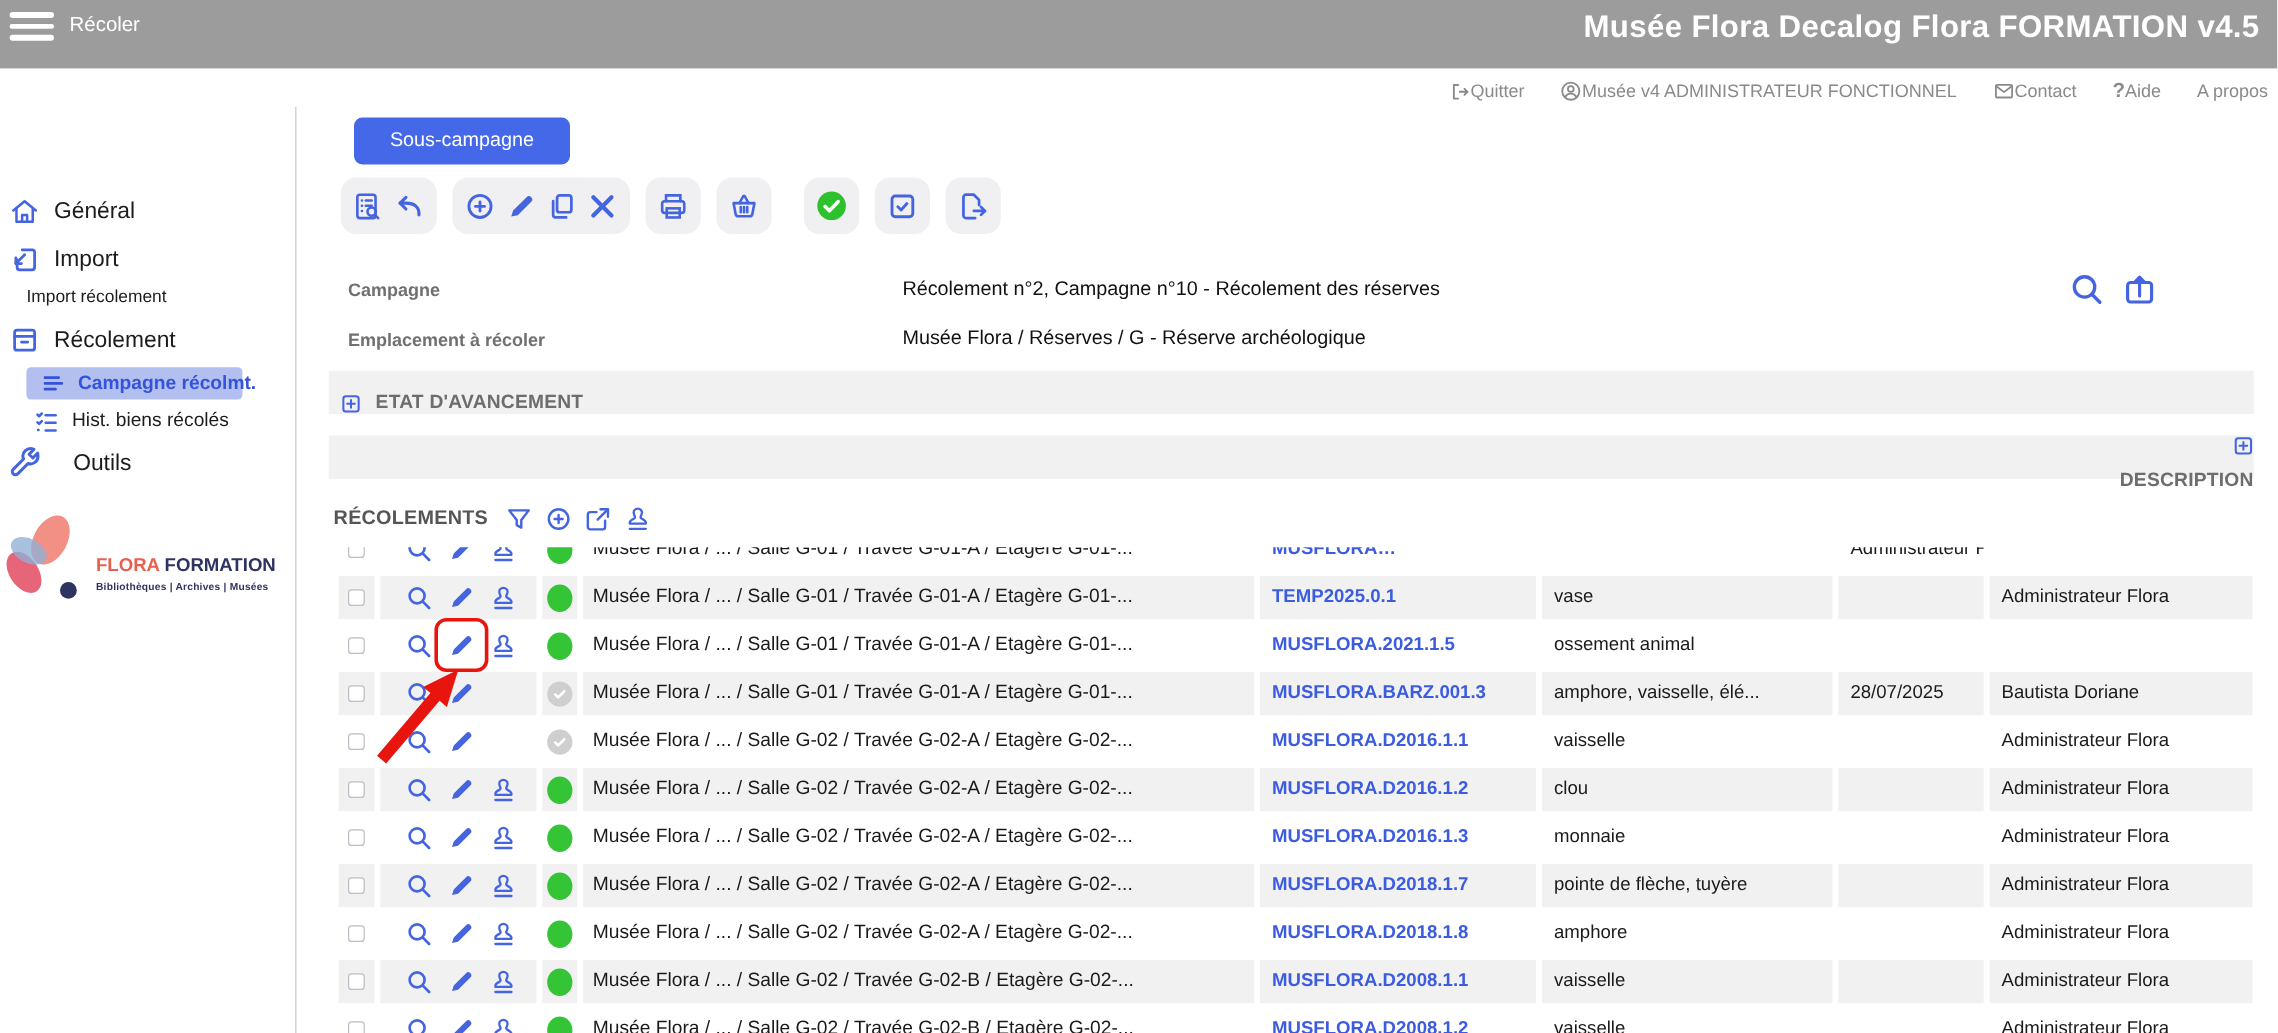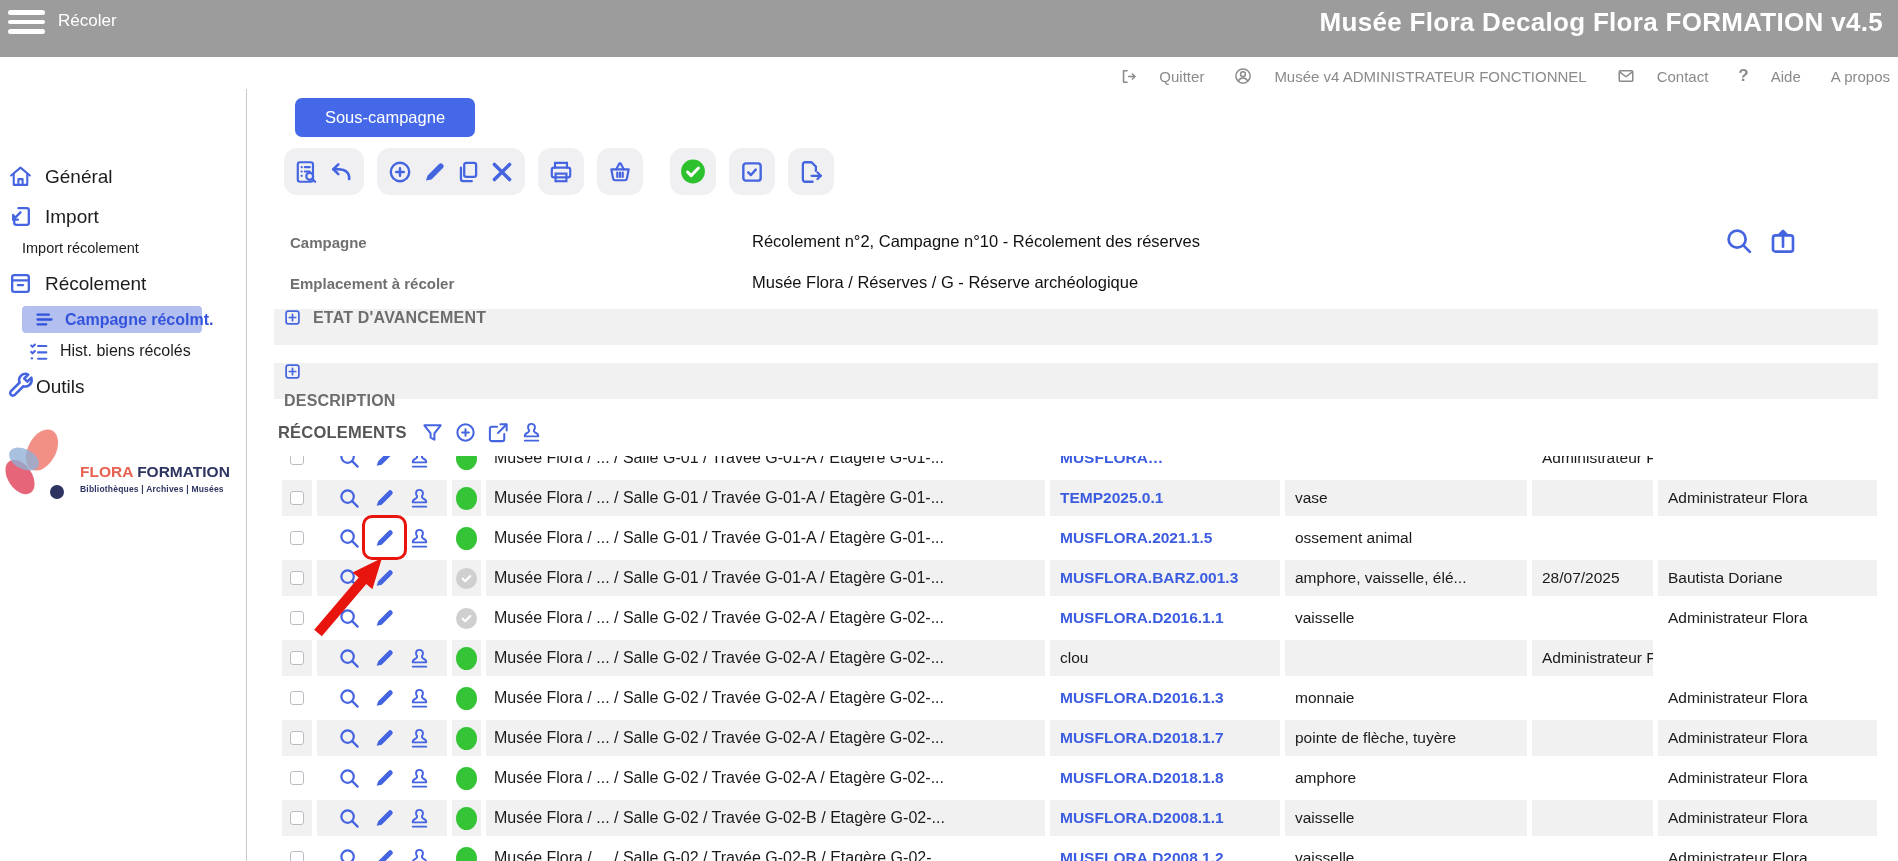--- a/index.html
+++ b/index.html
@@ -21,31 +21,31 @@
   .s-item .lbl { white-space:nowrap; }
   .s-ico { color:#4564e0; display:inline-flex; }
   .it-general { left:8px; top:75px; font-size:19px; gap:12px; }
   .it-import  { left:8px; top:115px; font-size:19px; gap:12px; }
   .it-importrec { left:22px; top:151px; font-size:14.5px; }
   .it-recolement { left:8px; top:182px; font-size:19px; gap:12px; }
   .it-campagne { left:22px; top:217px; width:180px; height:27px; background:#b3bfee; border-radius:4px;
       font-size:16px; gap:10px; padding-left:12px; color:#3353dc; font-weight:bold; }
   .it-campagne .s-ico { color:#3353dc; }
   .it-hist { left:28px; top:251px; font-size:16px; gap:10px; }
-  .it-outils { left:6px; top:283px; font-size:19px; gap:0; }
+  .it-outils { left:6px; top:283px; font-size:19px; gap:25px; }
 
   .logo { position:absolute; left:2px; top:336px; width:240px; height:80px; }
   .logo-text { position:absolute; left:78px; top:38px; font-size:15.5px; font-weight:bold; white-space:nowrap; }
   .logo-text .b1 { color:#e8604f; } .logo-text .b2 { color:#2d3461; }
   .logo-tag { position:absolute; left:78px; top:59px; font-size:8.5px; font-weight:bold; color:#2d3461; letter-spacing:.2px; }
 
   
   .hlinks { position:absolute; top:66px; right:8px; display:flex; align-items:center; gap:30px;
     color:#8a8a8a; font-size:15px; }
-  .hlink { display:flex; align-items:center; gap:22px; cursor:pointer; white-space:nowrap;justify-content:space-between; }
+  .hlink { display:flex; align-items:center; gap:0; cursor:pointer; white-space:nowrap;justify-content:space-between; }
   .hlink svg { display:block; }
   .qmark { font-size:17px; font-weight:bold; }
 
   
   .tabbtn { position:absolute; left:295px; top:98px; width:180px; height:39px; background:#4468e8;
     color:#fff; font-size:16.5px; border:none; border-radius:7px; cursor:pointer;
     display:flex; align-items:center; justify-content:center; font-family:inherit; }
   .toolbar { position:absolute; left:284px; top:148px; display:flex; align-items:center; }
   .pill { background:#f0f0f3; border-radius:13px; height:47px; display:flex; align-items:center;
     gap:8px; padding:0 10px; margin-right:13px; }
@@ -56,21 +56,21 @@
   
   .dlabel { position:absolute; color:#707070; font-size:15px; font-weight:bold; }
   .dvalue { position:absolute; color:#111; font-size:16.5px; }
   .lab1 { left:290px; top:234px; } .val1 { left:752px; top:232px; }
   .lab2 { left:290px; top:275px; } .val2 { left:752px; top:273px; }
   .d-actions { position:absolute; left:1724px; top:226px; display:flex; gap:14px; color:#4564e0; }
   .d-actions .tbtn { width:30px; height:30px; }
 
   
   .secbar { position:absolute; left:274px; width:1604px; height:36px; background:#f1f1f1;
-    display:flex; align-items:flex-start; gap:12px; padding-left:10px; }
+    display:flex; align-items:flex-end; gap:12px; padding-left:10px; }
   .secbar .stitle { color:#6d6d6d; font-size:16px; font-weight:bold; letter-spacing:.2px; }
   .sec1 { top:309px; } .sec2 { top:363px;flex-direction:column; }
   .expand { width:17px; height:17px; color:#4564e0; display:inline-flex; cursor:pointer; }
 
   .rechead { position:absolute; left:278px; top:421px; display:flex; align-items:center; gap:10px; }
   .rechead .stitle { color:#555; font-size:16.5px; font-weight:bold; margin-right:4px; letter-spacing:.2px;}
   .rechead .tbtn { width:23px; height:23px; }
 
   
   .tablewrap { position:absolute; left:282px; top:456px; width:1596px; height:405px; overflow:hidden; }
@@ -564,20 +564,21 @@
                 <path d="M12 3c-2.2 0-3.6 1.6-3.6 3.4 0 1.3.6 2.3 1 3.2.3.8.1 1.5-.6 1.9-2.4 1.2-3.8 2-3.8 3.5V16h14v-1c0-1.5-1.4-2.3-3.8-3.5-.7-.4-.9-1.1-.6-1.9.4-.9 1-1.9 1-3.2C15.6 4.6 14.2 3 12 3z"></path>
                 <path d="M5 20.5h14"></path>
               </svg>
             </span>
       </div>
       <div class="cell c-status">
         <span class="dot-green"></span>
 
       </div>
       <div class="cell c-loc">Musée Flora / ... / Salle G-02 / Travée G-02-A / Etagère G-02-...</div>
+      <div class="cell c-link">MUSFLORA.D2016.1.2</div>
       <div class="cell c-des">clou</div>
       <div class="cell c-date"></div>
       <div class="cell c-auth">Administrateur Flora</div>
     </div>
         <div class="trow">
       <div class="cell c-check">
             <span class="cb"></span>
           </div>
       <div class="cell c-icons">
         <span class="ric">

